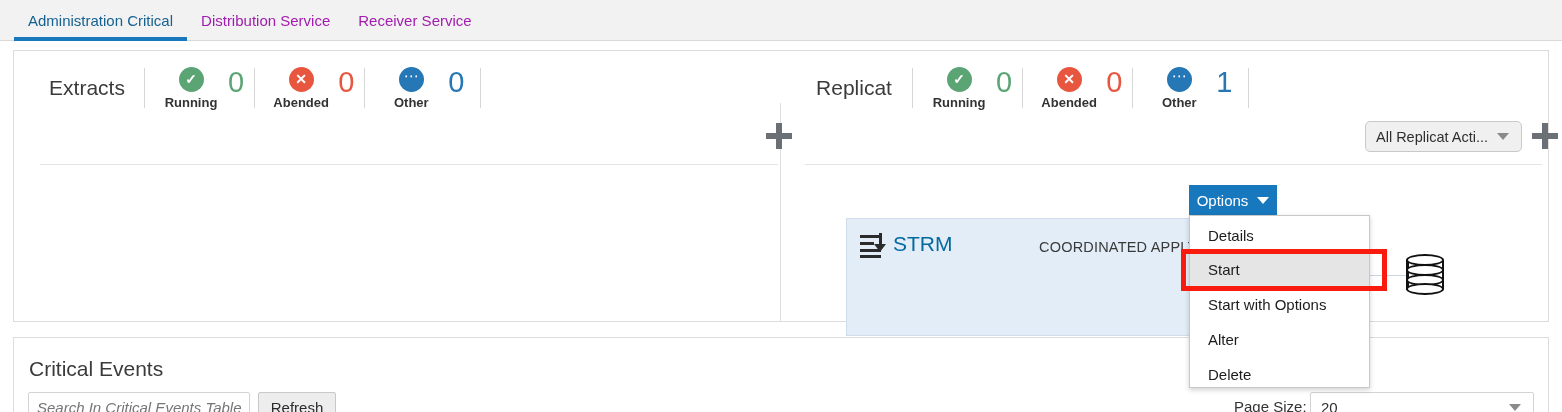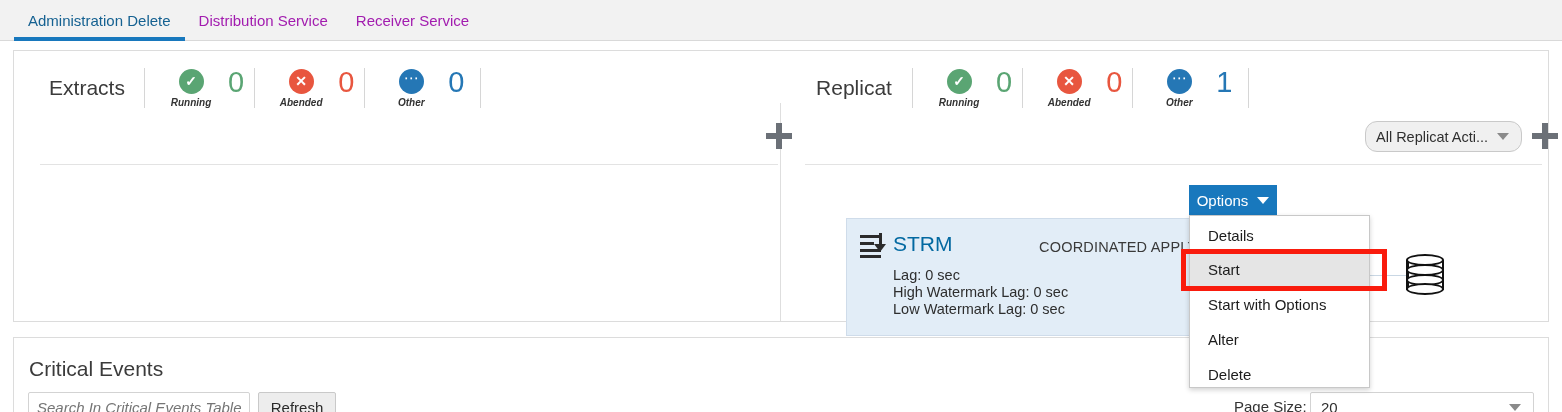--- a/index.html
+++ b/index.html
@@ -62,21 +62,21 @@
   .badge {
     width: 25px; height: 25px; border-radius: 50%;
     display: flex; align-items: center; justify-content: center;
     color: #ffffff; font-size: 15px; line-height: 1;
   }
   .badge.running  { background: #5aa573; }
   .badge.abended  { background: #e8563f; }
   .badge.other    { background: #2577b5; }
   .badge .glyph { font-size: 14px; font-weight: bold; display: block; margin-top: -1px; }
   .badge .dots { font-size: 15px; letter-spacing: 0px; margin-top: -7px; display: block; }
-  .stat-label { font-size: 10px; font-weight: bold; color: #333333; margin-top: 3px; font-style: italic; }
+  .stat-label { font-size: 13px; font-weight: bold; color: #333333; margin-top: 3px; }
   .stat-count { font-size: 29px; font-weight: 300; margin: 0 10px 0 6px; line-height: 1; padding-bottom: 12px; }
   .count-running { color: #5aa573; }
   .count-abended { color: #e8563f; }
   .count-other   { color: #2577b5; }
   .stat-group .endcap { width: 1px; height: 40px; background: #d6d6d6; margin-left: 6px; }
 
   .hrule { position: absolute; height: 1px; background: #e3e3e3; }
   #extracts-rule  { left: 26px; top: 113px; width: 738px; }
   #replicats-rule { left: 791px; top: 113px; width: 737px; }
 
@@ -87,21 +87,21 @@
   .plus-btn::before, .plus-btn::after {
     content: ""; position: absolute; background: #6b7077;
   }
   .plus-btn::before { left: 0; top: 10px; width: 26px; height: 6px; }
   .plus-btn::after  { top: 0; left: 10px; height: 26px; width: 6px; }
   #extracts-add  { left: 752px; top: 72px; }
   #replicats-add { left: 1518px; top: 72px; }
 
   .select-box {
     position: absolute; left: 1351px; top: 70px; width: 157px; height: 31px;
-    background: #f0f0f0; border: 1px solid #c9c9c9; border-radius: 12px;
+    background: #f0f0f0; border: 1px solid #c9c9c9; border-radius: 5px;
     display: flex; align-items: center; cursor: pointer;
   }
   .select-box .sel-text { font-size: 14.5px; color: #2f2f2f; margin-left: 10px; flex: 1; white-space: nowrap; }
   .caret-down {
     width: 0; height: 0; border-left: 6px solid transparent; border-right: 6px solid transparent;
     border-top: 7px solid #8a8a8a; margin-right: 12px;
   }
 
   
   #strm-card {
@@ -211,21 +211,21 @@
     display: flex; align-items: center; cursor: pointer;
   }
   #page-size-select .sel-text { font-size: 15px; color: #2f2f2f; margin-left: 10px; flex: 1; }
 </style>
 </head>
 <body>
 
 <div class="tabbar">
   <div class="tabs">
     <div class="tab active">
-      <span>Administration Delete</span>
+      <span>Administration Critical</span>
     </div>
     <div class="tab">
       <span>Distribution Service</span>
     </div>
     <div class="tab">
       <span>Receiver Service</span>
     </div>
   </div>
 </div>
 
@@ -335,25 +335,20 @@
     <div class="replicat-icon">
       <i></i>
         <i></i>
         <i></i>
         <i></i>
       <span class="arrow"></span>
         <span class="arrowhead"></span>
     </div>
     <div class="strm-name">STRM</div>
     <div class="strm-type">COORDINATED APPLY</div>
-    <div class="strm-lines">
-      <div>Lag: 0 sec</div>
-      <div>High Watermark Lag: 0 sec</div>
-      <div>Low Watermark Lag: 0 sec</div>
-    </div>
   </div>
 </div>
 
 <div id="action-button">
   <span class="lbl">Options</span>
   <span class="caret"></span>
 </div>
 
 <div id="action-menu">
   <div class="menu-item first">

